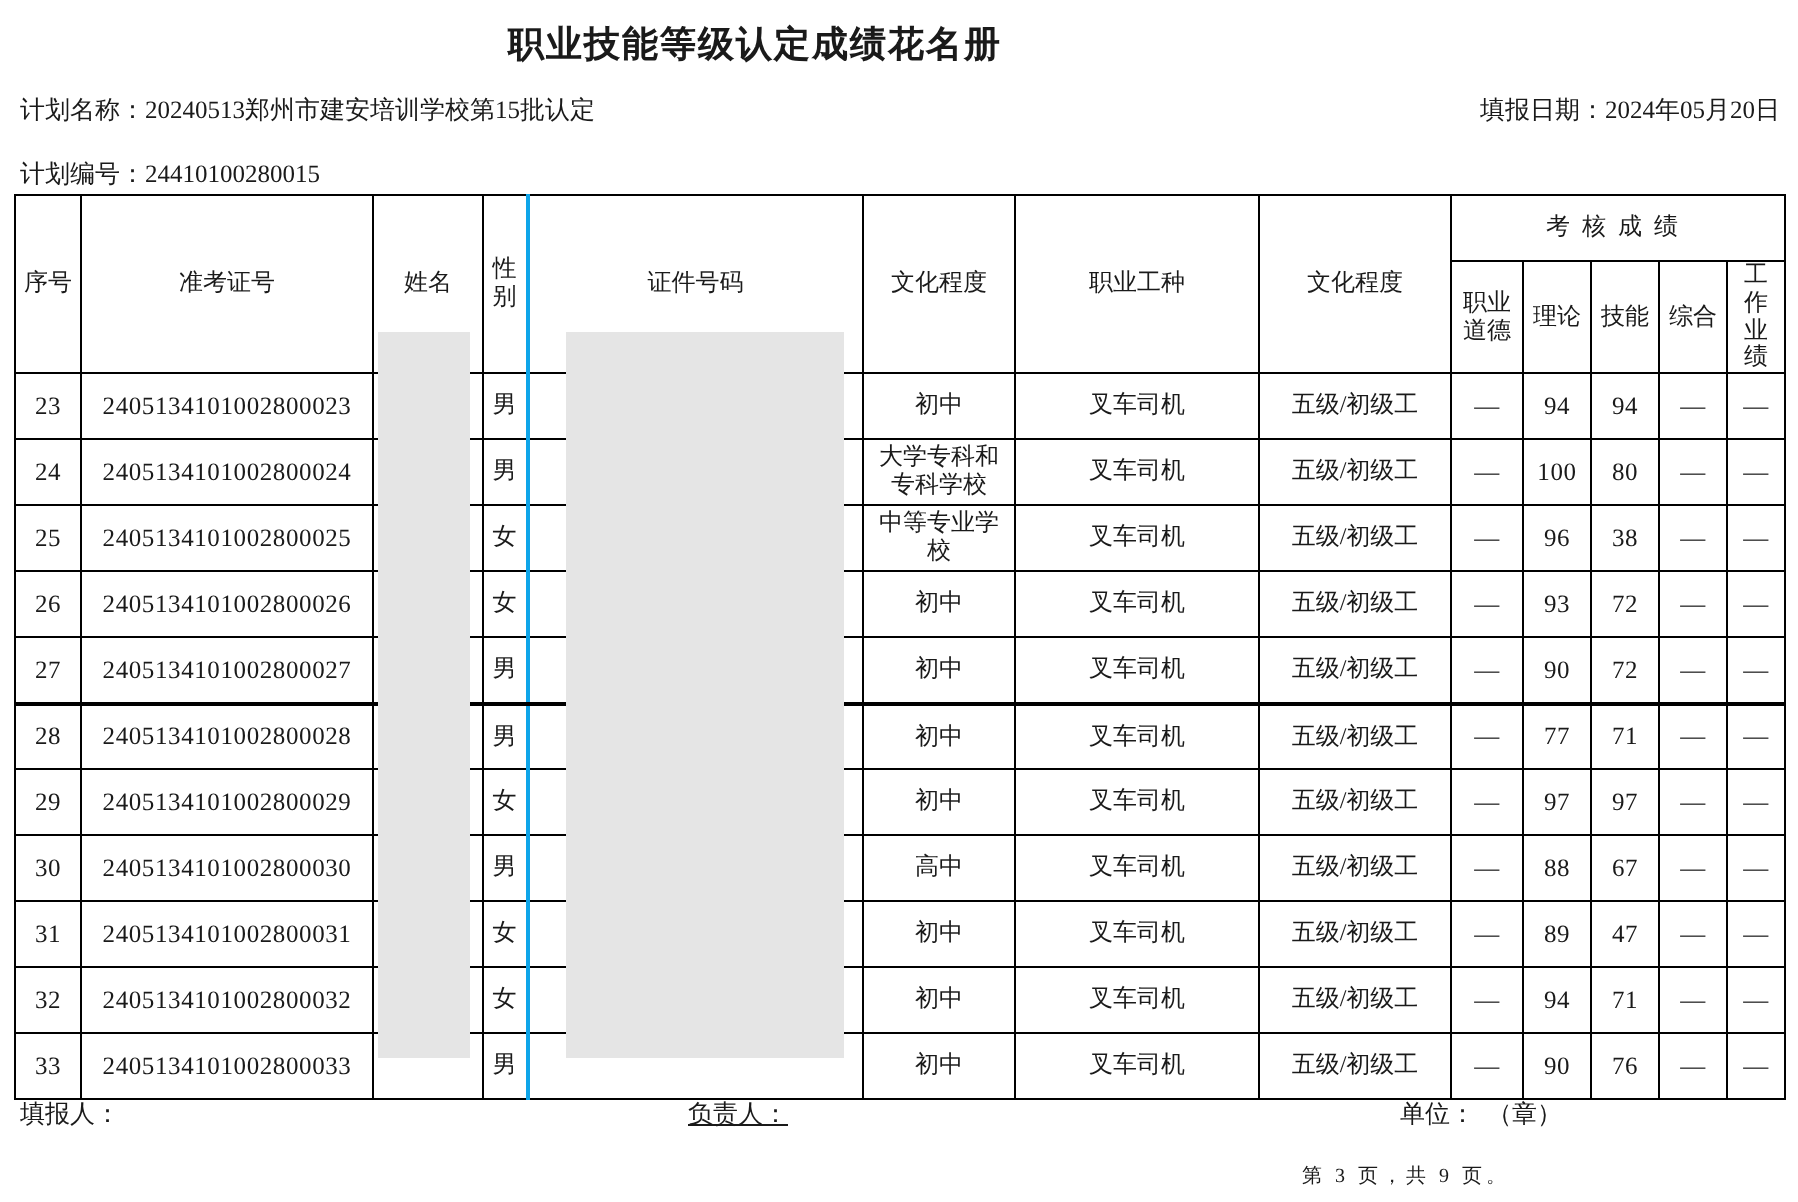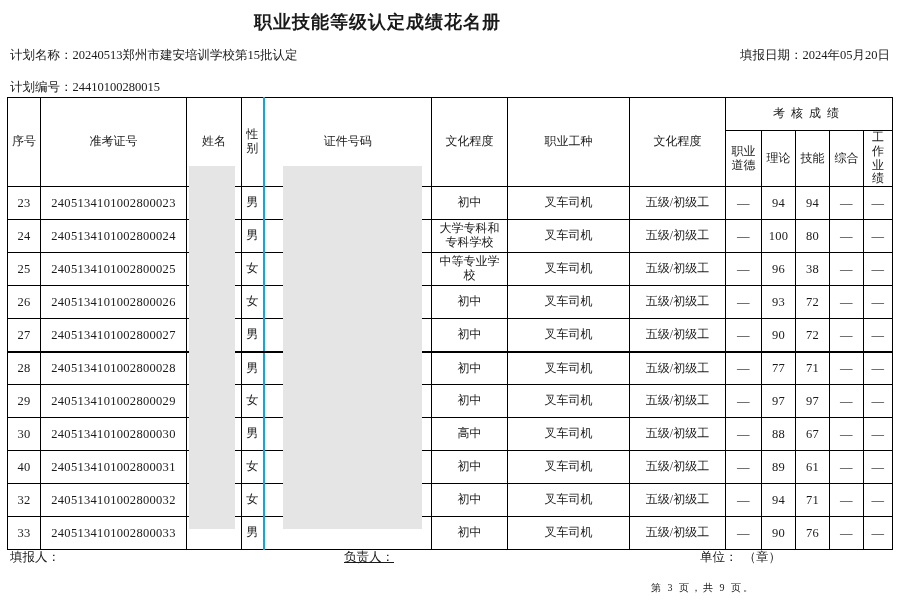--- a/index.html
+++ b/index.html
@@ -224,31 +224,31 @@
       <td>叉车司机</td>
       <td>五级/初级工</td>
       <td class="num">—</td>
       <td class="num">88</td>
       <td class="num">67</td>
       <td class="num">—</td>
       <td class="num">—</td>
     </tr>
 
     <tr>
-      <td class="num">40</td>
+      <td class="num">31</td>
       <td class="num">2405134101002800031</td>
       <td></td>
       <td>女</td>
       <td class="id-col-border"></td>
       <td>初中</td>
       <td>叉车司机</td>
       <td>五级/初级工</td>
       <td class="num">—</td>
       <td class="num">89</td>
-      <td class="num">61</td>
+      <td class="num">47</td>
       <td class="num">—</td>
       <td class="num">—</td>
     </tr>
 
     <tr>
       <td class="num">32</td>
       <td class="num">2405134101002800032</td>
       <td></td>
       <td>女</td>
       <td class="id-col-border"></td>

